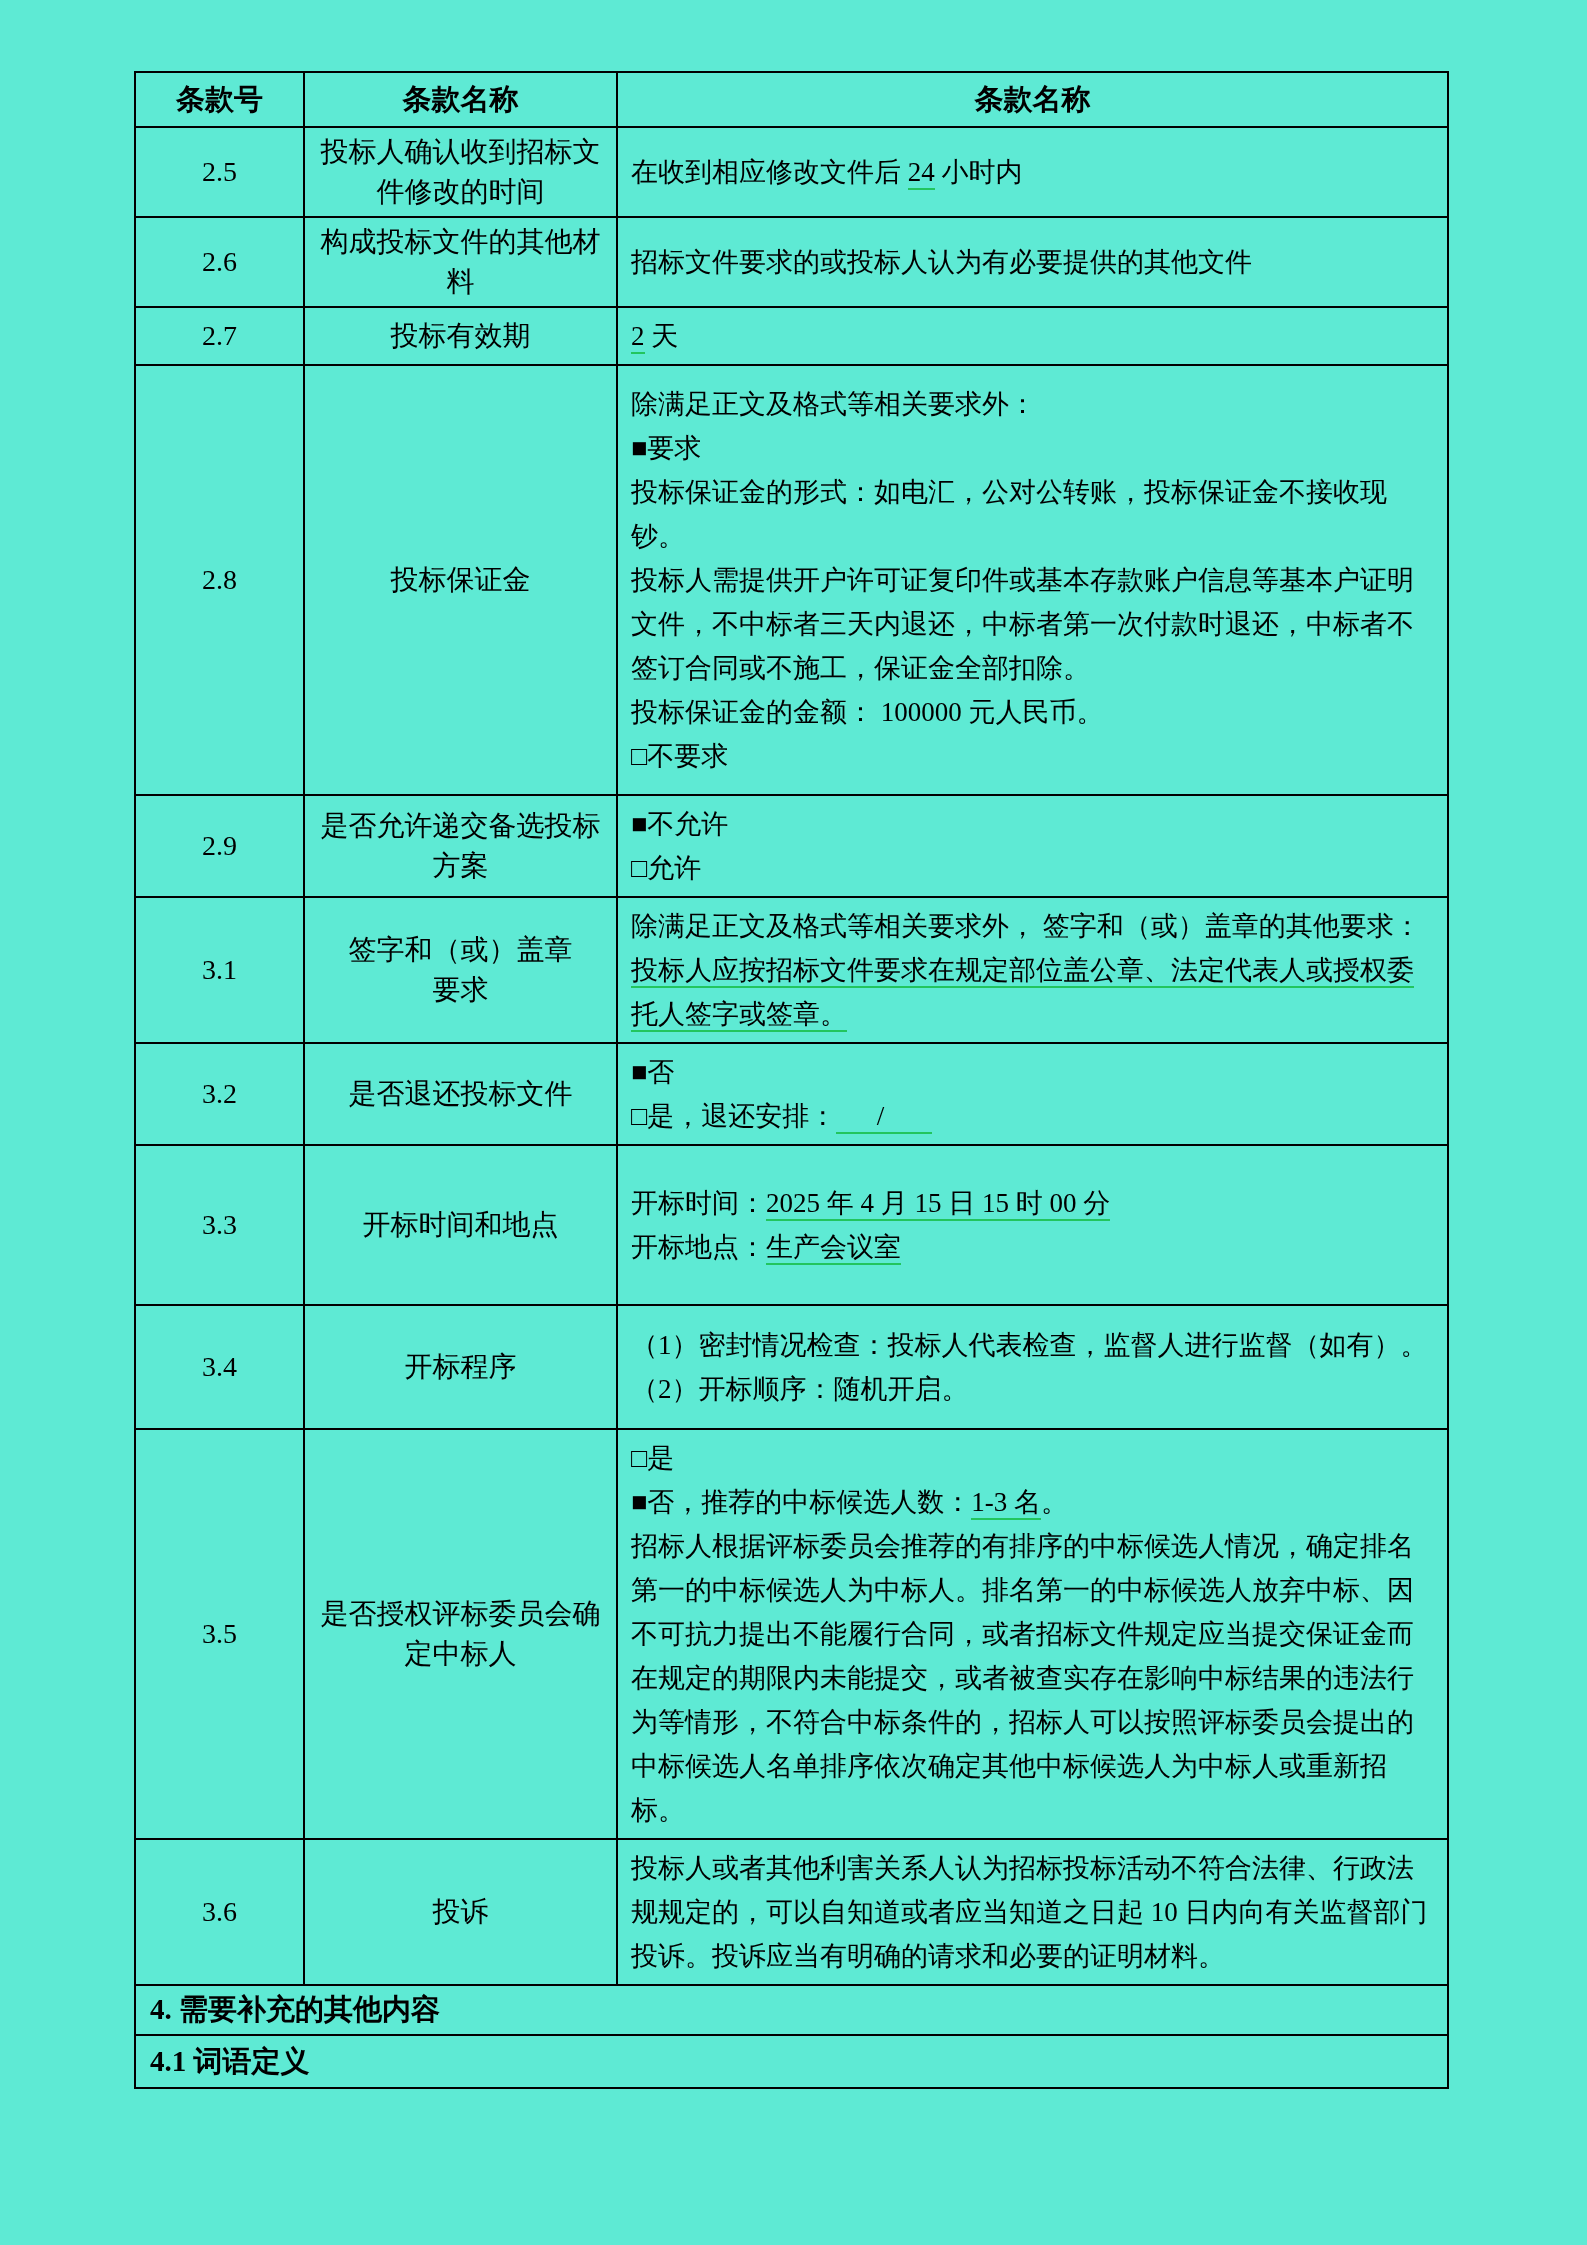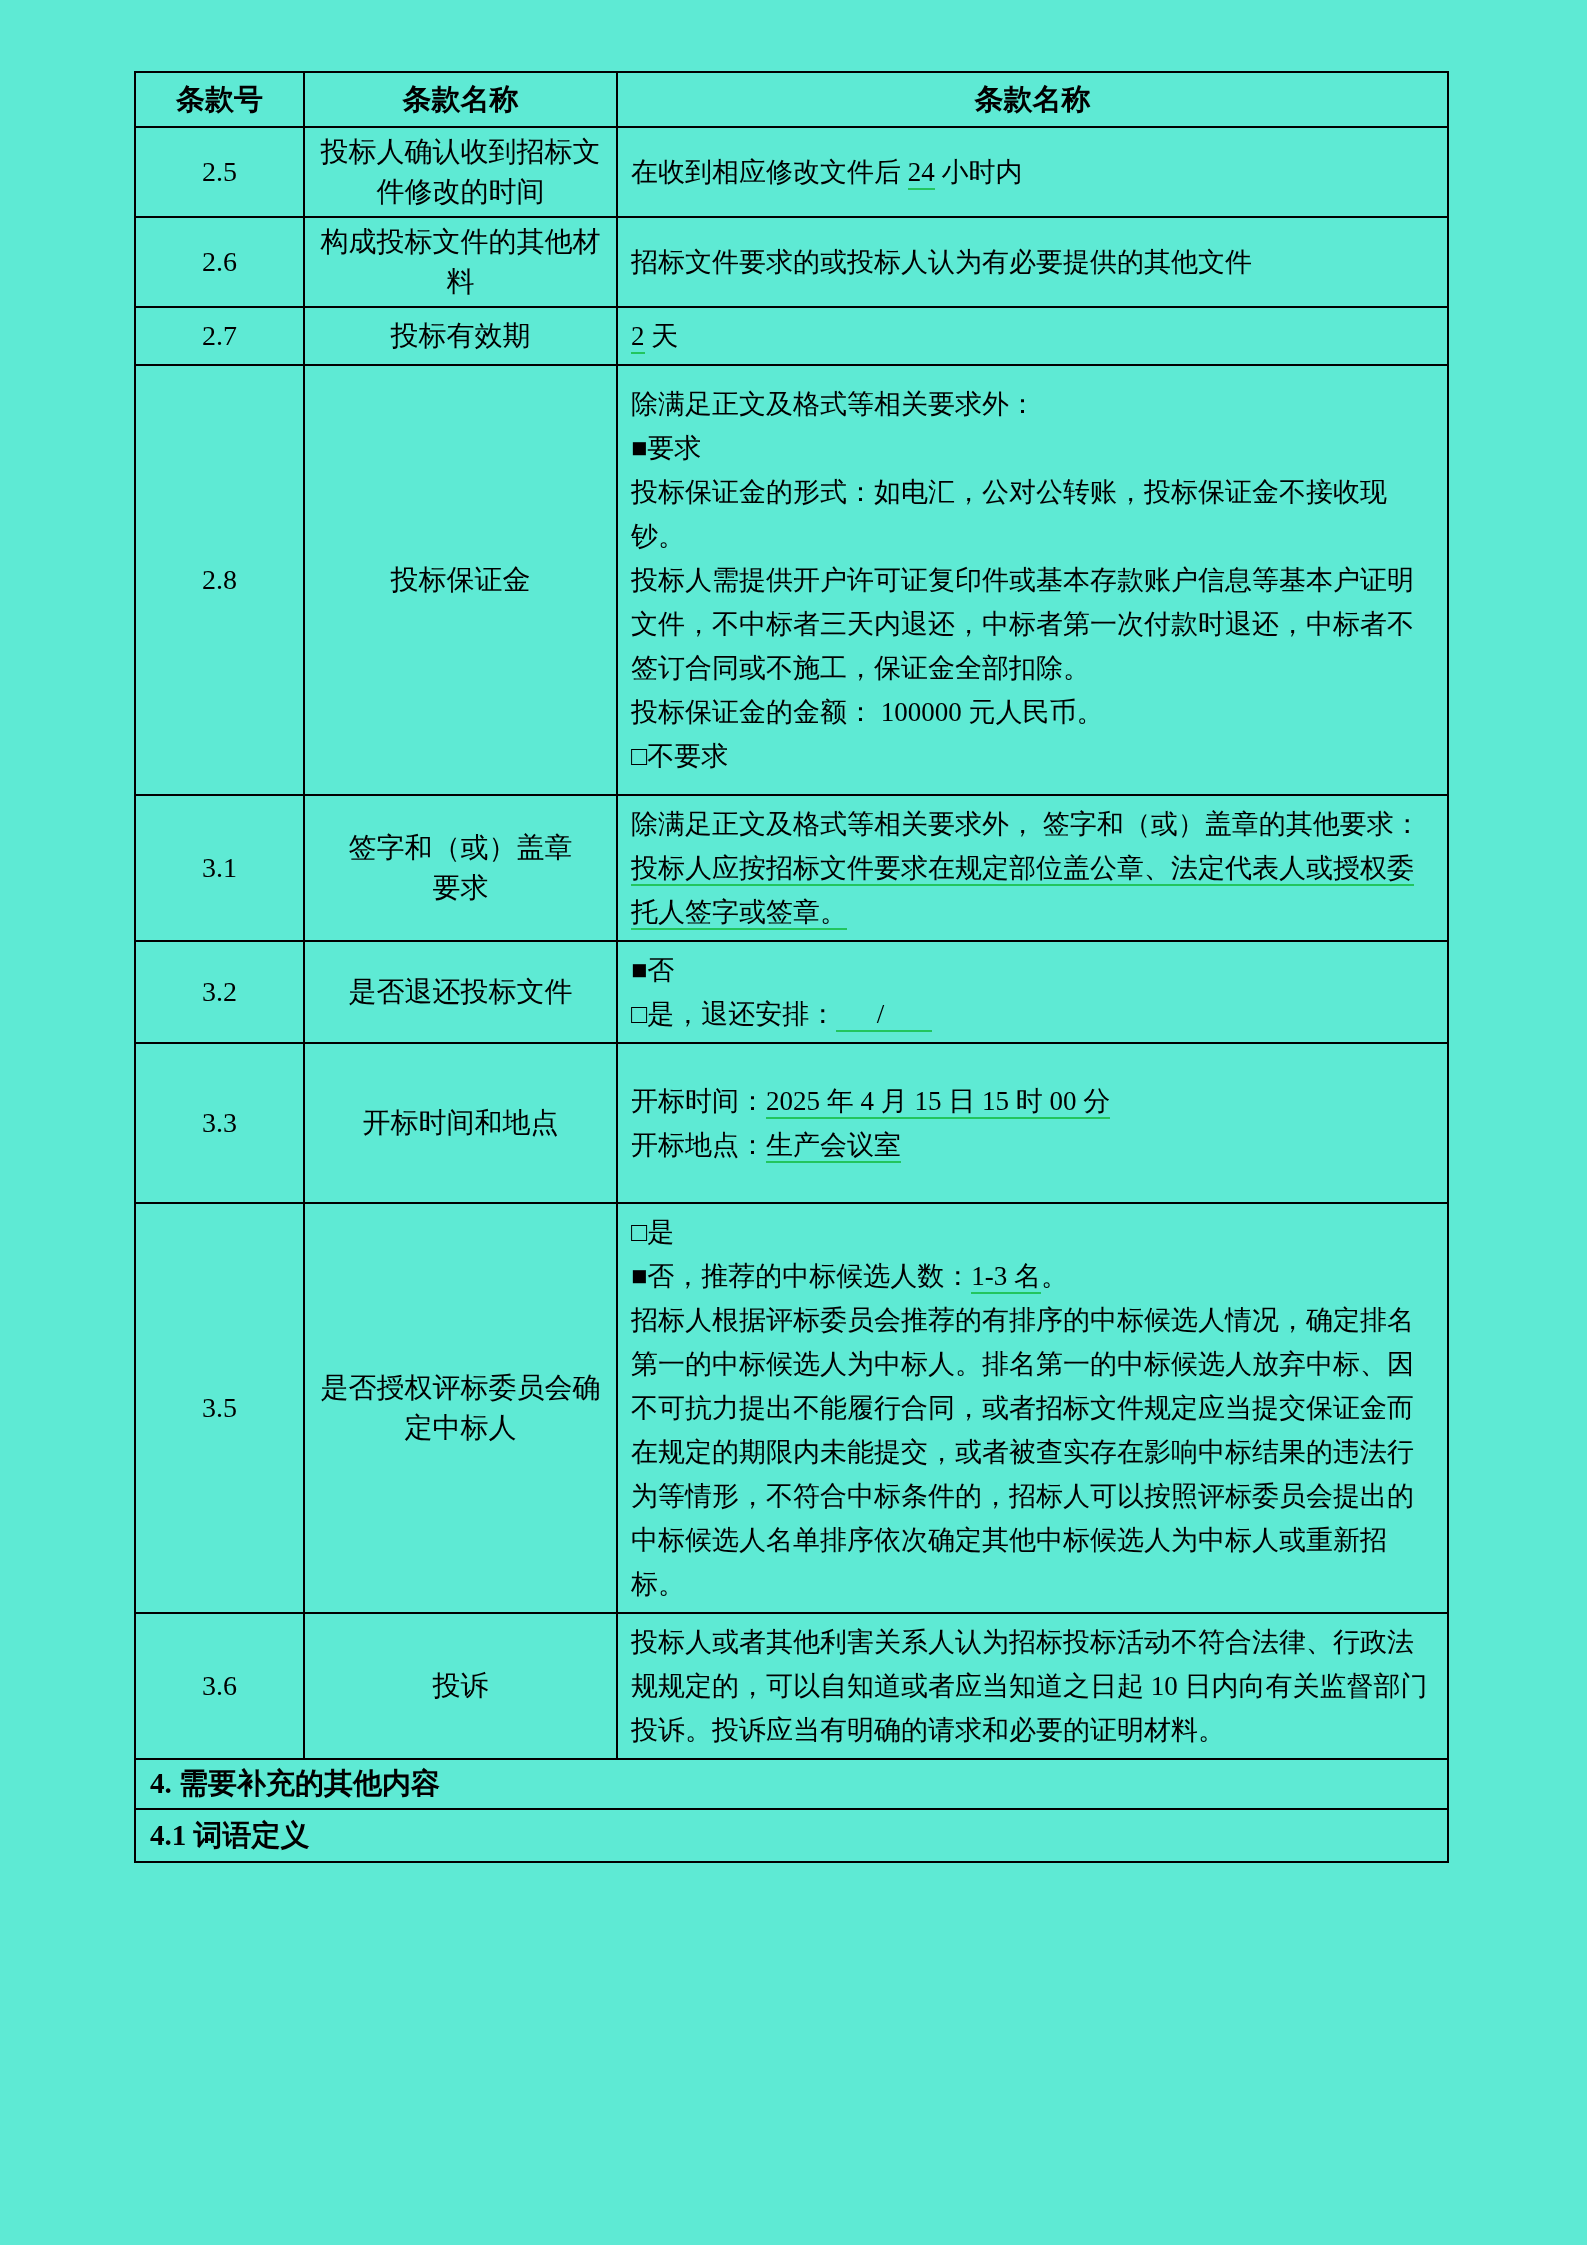--- a/index.html
+++ b/index.html
@@ -125,20 +125,29 @@
           <td class="name-cell">投标保证金</td>
           <td class="content-cell">
             <div class="line"><span class="seg">除满足正文及格式等相关要求外：</span></div>
             <div class="line"><span>■</span><span class="seg">要求</span></div>
             <div class="line"><span class="seg">投标保证金的形式：如电汇，公对公转账，投标保证金不接收现钞。</span></div>
             <div class="line"><span class="seg">投标人需提供开户许可证复印件或基本存款账户信息等基本户证明文件，不中标者三天内退还，中标者第一次付款时退还，中标者不签订合同或不施工，保证金全部扣除。</span></div>
             <div class="line"><span class="seg">投标保证金的金额： 100000 元人民币。</span></div>
             <div class="line"><span>□</span><span class="seg">不要求</span></div>
           </td>
         </tr>
+        <tr style="height: 86px;">
+          <td class="no-cell">2.9</td>
+          <td class="name-cell">是否允许递交备选投标
+方案</td>
+          <td class="content-cell">
+            <div class="line"><span>■</span><span class="seg">不允许</span></div>
+            <div class="line"><span>□</span><span class="seg">允许</span></div>
+          </td>
+        </tr>
         <tr style="height: 114px;">
           <td class="no-cell">3.1</td>
           <td class="name-cell">签字和（或）盖章
 要求</td>
           <td class="content-cell">
             <div class="line"><span class="seg">除满足正文及格式等相关要求外， 签字和（或）盖章的其他要求：</span><span class="seg-u">投标人应按招标文件要求在规定部位盖公章、法定代表人或授权委托人签字或签章。</span></div>
           </td>
         </tr>
         <tr style="height: 94px;">
           <td class="no-cell">3.2</td>
@@ -147,20 +156,28 @@
             <div class="line"><span>■</span><span class="seg">否</span></div>
             <div class="line"><span>□</span><span class="seg">是，退还安排：</span><span class="seg-u">&nbsp;&nbsp;&nbsp;&nbsp;&nbsp;&nbsp;/&nbsp;&nbsp;&nbsp;&nbsp;&nbsp;&nbsp;&nbsp;</span></div>
           </td>
         </tr>
         <tr style="height: 160px;">
           <td class="no-cell">3.3</td>
           <td class="name-cell">开标时间和地点</td>
           <td class="content-cell">
             <div class="line"><span class="seg">开标时间：</span><span class="seg-u">2025 年 4 月 15 日 15 时 00 分</span></div>
             <div class="line"><span class="seg">开标地点：</span><span class="seg-u">生产会议室</span></div>
+          </td>
+        </tr>
+        <tr style="height: 124px;">
+          <td class="no-cell">3.4</td>
+          <td class="name-cell">开标程序</td>
+          <td class="content-cell">
+            <div class="line"><span class="seg">（1）密封情况检查：投标人代表检查，监督人进行监督（如有）。</span></div>
+            <div class="line"><span class="seg">（2）开标顺序：随机开启。</span></div>
           </td>
         </tr>
         <tr style="height: 340px;">
           <td class="no-cell">3.5</td>
           <td class="name-cell">是否授权评标委员会确
 定中标人</td>
           <td class="content-cell">
             <div class="line"><span>□</span><span class="seg">是</span></div>
             <div class="line"><span>■</span><span class="seg">否，推荐的中标候选人数：</span><span class="seg-u">1-3 名</span><span class="seg">。</span></div>
             <div class="line"><span class="seg">招标人根据评标委员会推荐的有排序的中标候选人情况，确定排名第一的中标候选人为中标人。排名第一的中标候选人放弃中标、因不可抗力提出不能履行合同，或者招标文件规定应当提交保证金而在规定的期限内未能提交，或者被查实存在影响中标结果的违法行为等情形，不符合中标条件的，招标人可以按照评标委员会提出的中标候选人名单排序依次确定其他中标候选人为中标人或重新招标。</span></div>

